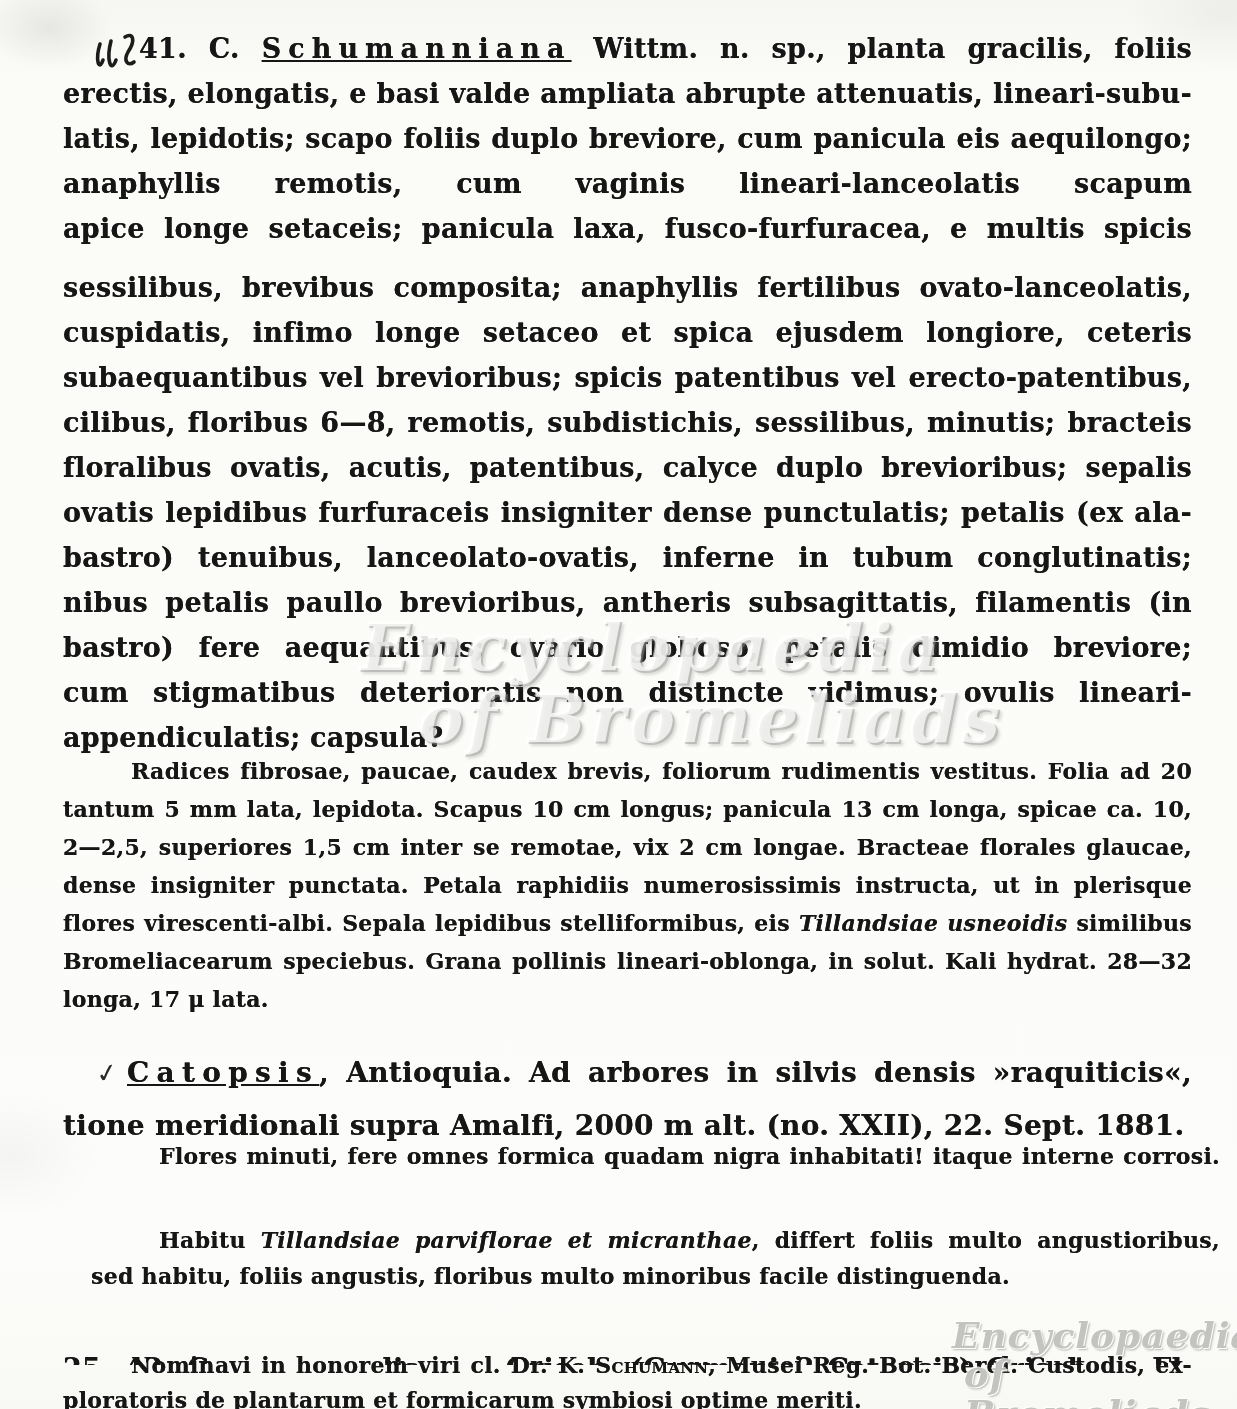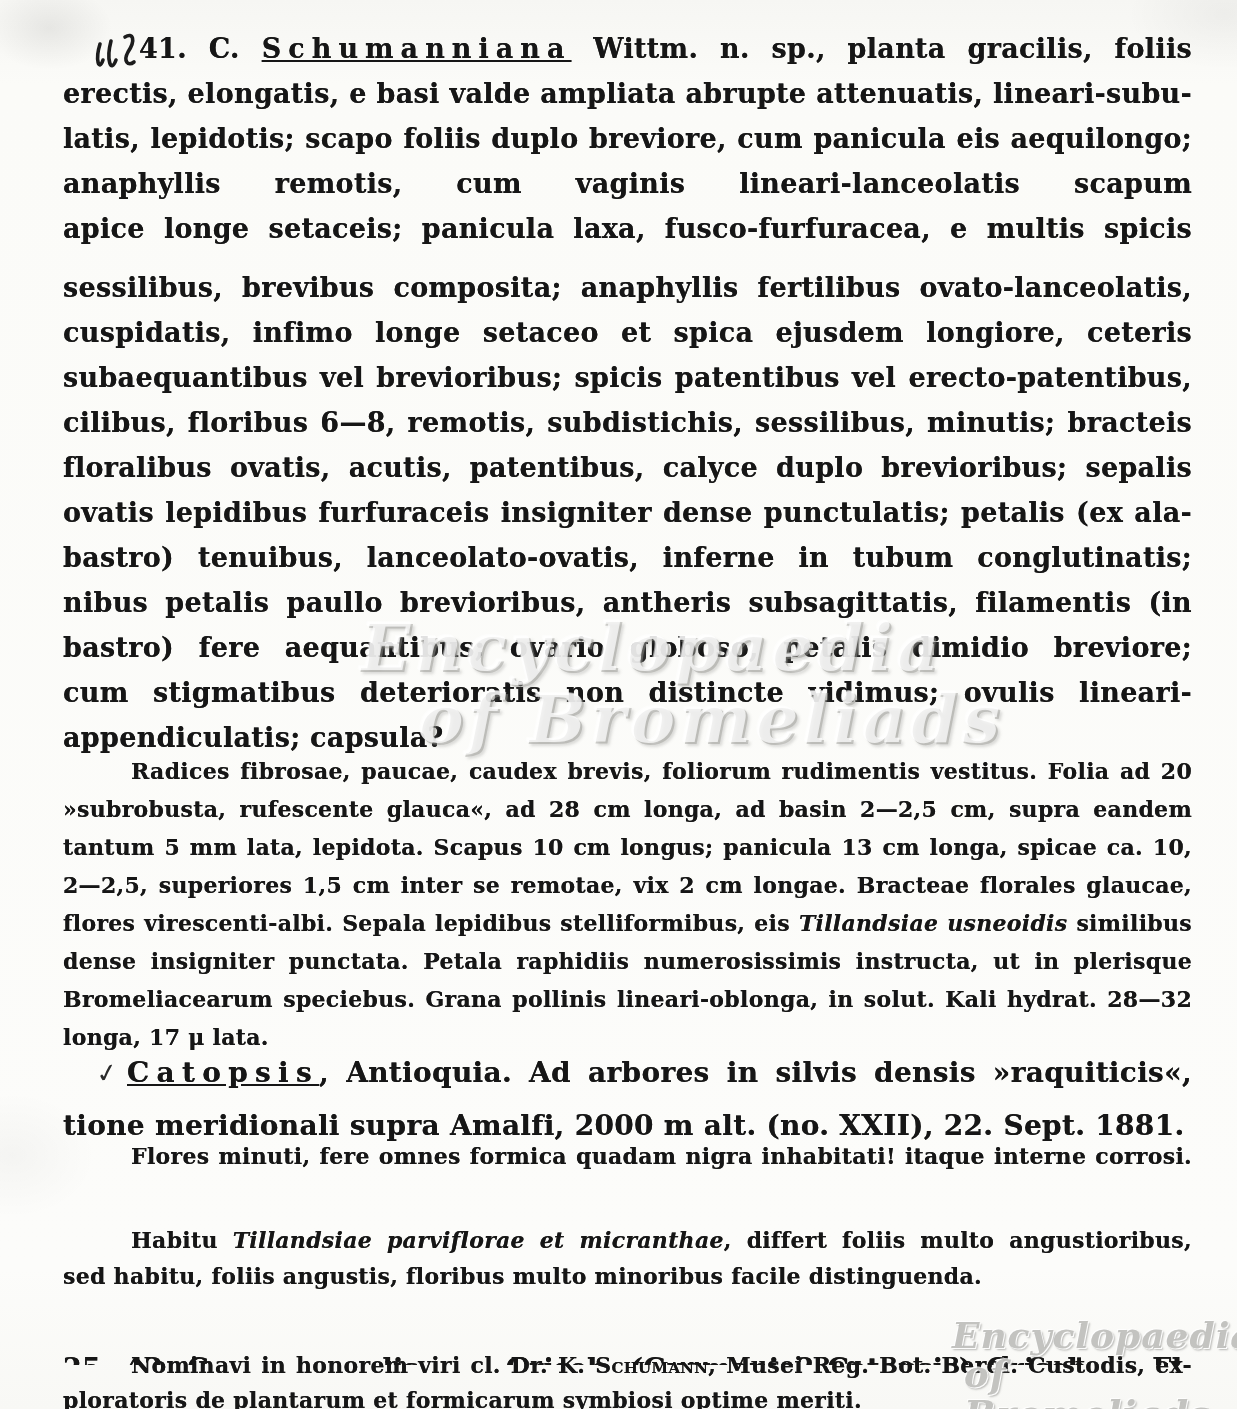--- a/index.html
+++ b/index.html
@@ -26,21 +26,21 @@
   
   .small{font-size:22px;}
   .small .line{height:38px;line-height:38px;}
   .description{top:752px;}
   .ind-sm{padding-left:68px;width:1061px;}
   
   .locality{top:1046px;font-size:28px;}
   .locality .line{height:53px;line-height:53px;}
   .ind-loc{padding-left:64px;width:1065px;}
   .notes1{top:1138px;}
-  .notes1 .line,.notes2 .line{height:36px;line-height:36px;}
+  .notes1 .line,.notes2 .line{height:36px;line-height:36px;margin-left:28px;}
   .notes2{top:1222px;}
   .notes3{top:1348px;}
   .notes3 .line{height:35px;line-height:35px;}
   
   .clipped{position:absolute;left:63px;top:1352px;width:1129px;height:13px;overflow:hidden;}
   .clipped .line{font-size:27px;height:40px;line-height:34px;}
   
   .it{font-style:italic;}
   .sc{font-variant:small-caps;}
   .spx{letter-spacing:0.26em;text-decoration:underline;}
@@ -93,25 +93,24 @@
       <div class="line rich">ovatis lepidibus furfuraceis insigniter dense punctulatis; petalis (ex ala-</div>
       <div class="line rich">bastro) tenuibus, lanceolato-ovatis, inferne in tubum conglutinatis; stami-</div>
       <div class="line rich">nibus petalis paullo brevioribus, antheris subsagittatis, filamentis (in ala-</div>
       <div class="line rich">bastro) fere aequantibus; ovario globoso, petalis dimidio breviore; stylum</div>
       <div class="line rich">cum stigmatibus deterioratis non distincte vidimus; ovulis lineari-oblongis,</div>
       <div class="line rich noj">appendiculatis; capsula?</div>
     </div>
 
     <div class="para small description">
       <div class="line rich ind-sm">Radices fibrosae, paucae, caudex brevis, foliorum rudimentis vestitus. Folia ad 20</div>
-      <div class="line rich">»subrobusta, rufescente glauca«, ad 28 cm longa, ad basin 2—2,5 cm, supra eandem</div>
       <div class="line rich">tantum 5 mm lata, lepidota. Scapus 10 cm longus; panicula 13 cm longa, spicae ca. 10,</div>
       <div class="line rich">2—2,5, superiores 1,5 cm inter se remotae, vix 2 cm longae. Bracteae florales glaucae,</div>
+      <div class="line rich">dense insigniter punctata. Petala raphidiis numerosissimis instructa, ut in plerisque</div>
       <div class="line rich">flores virescenti-albi. Sepala lepidibus stelliformibus, eis <span class="it">Tillandsiae usneoidis</span> similibus</div>
-      <div class="line rich">dense insigniter punctata. Petala raphidiis numerosissimis instructa, ut in plerisque</div>
       <div class="line rich">Bromeliacearum speciebus. Grana pollinis lineari-oblonga, in solut. Kali hydrat. 28—32 μ</div>
       <div class="line rich noj">longa, 17 μ lata.</div>
     </div>
 
     <div class="para locality">
       <div class="line rich ind-loc"><span class="spx">Catopsis</span>, Antioquia. Ad arbores in silvis densis »raquiticis«, direc-</div>
       <div class="line rich noj">tione meridionali supra Amalfi, 2000 m alt. (no. XXII), 22. Sept. 1881.</div>
     </div>
 
     <div class="para small notes1">

